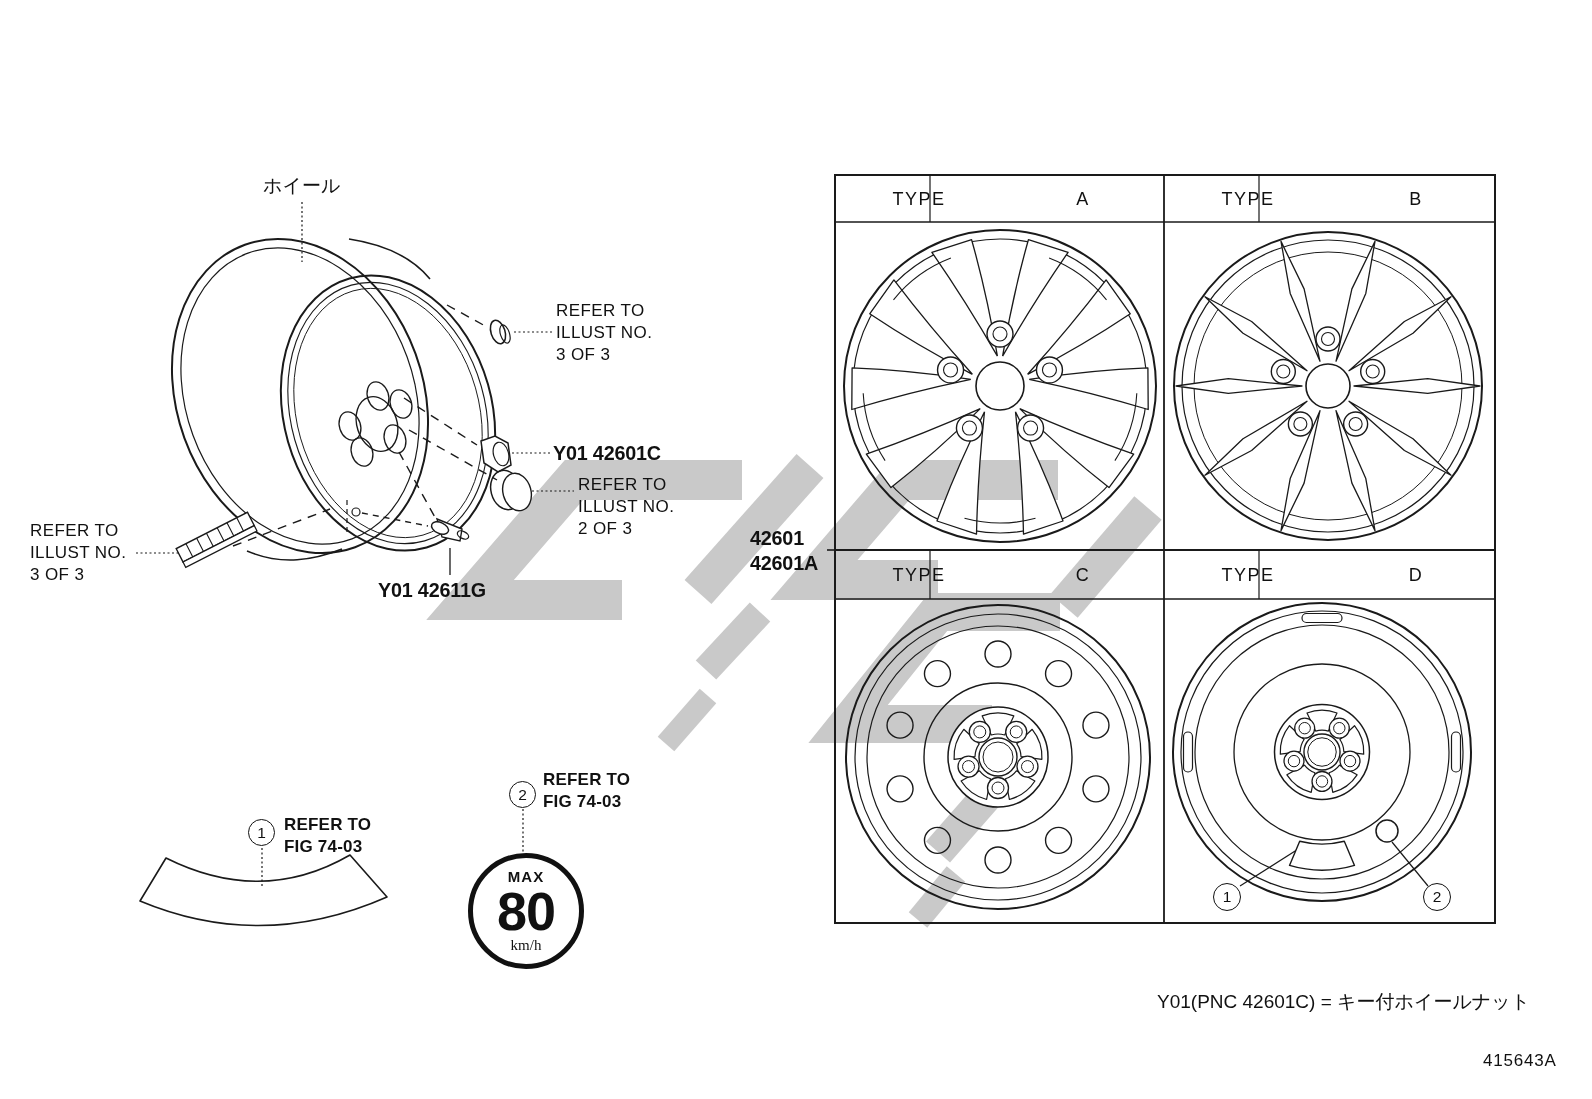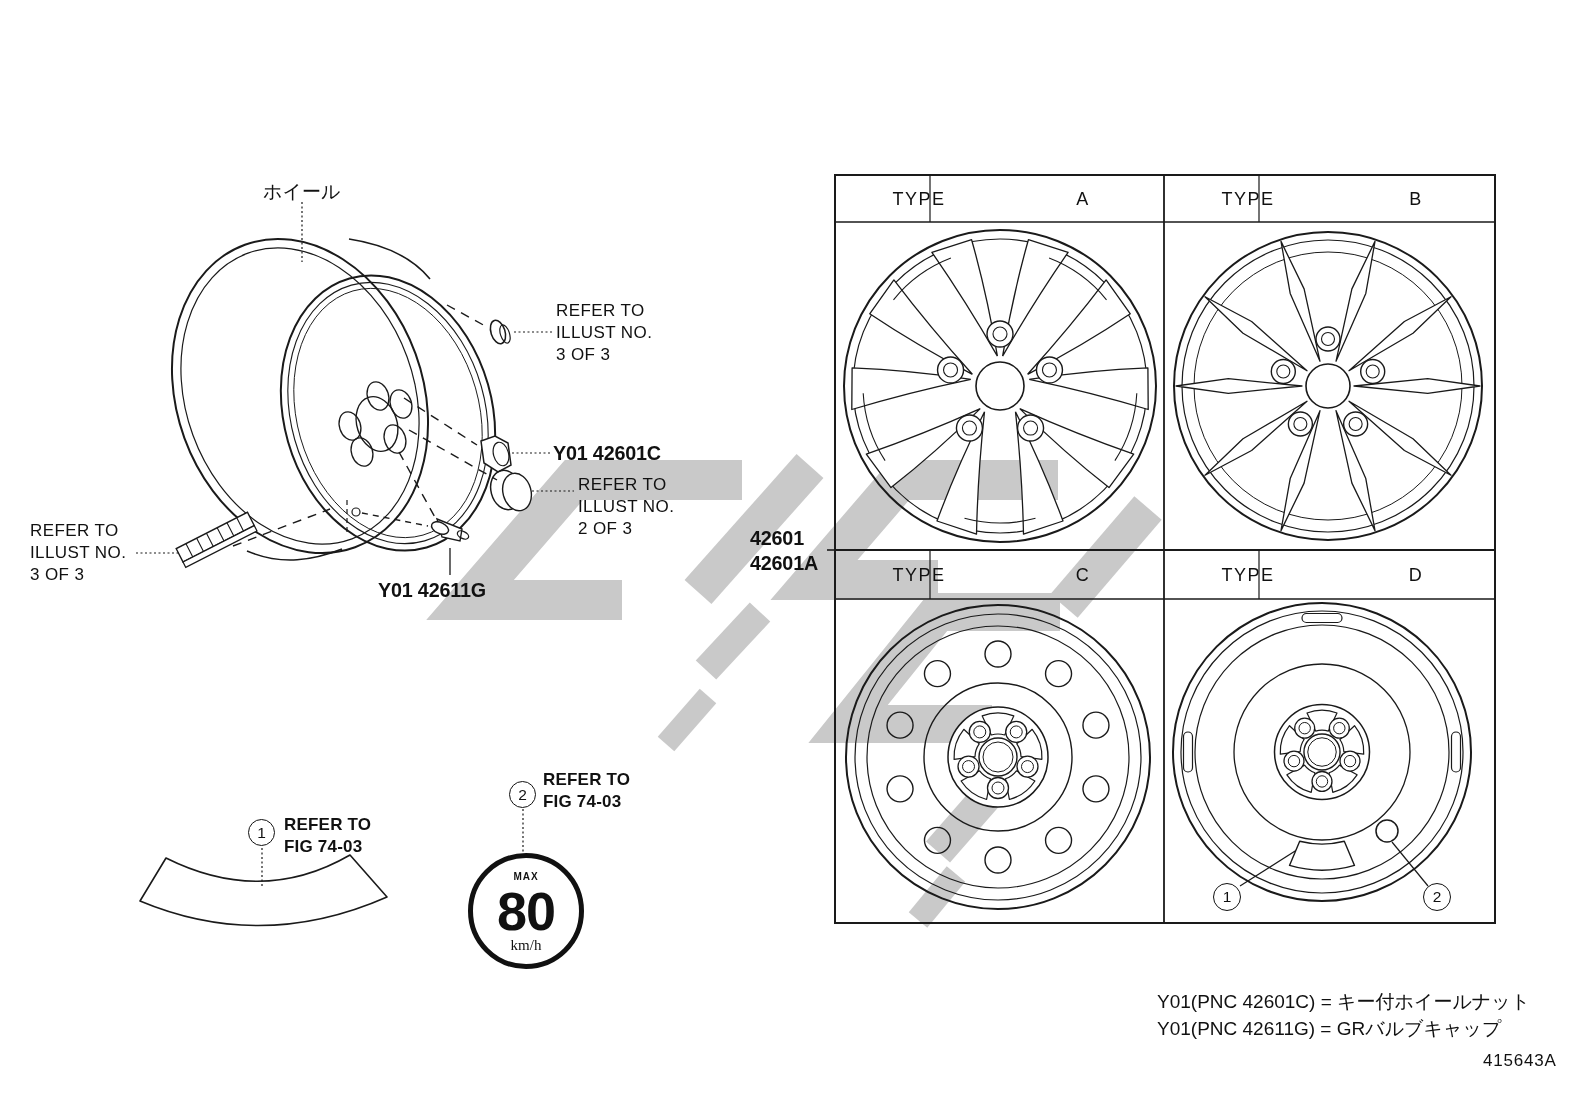--- a/index.html
+++ b/index.html
@@ -15,21 +15,21 @@
       transform:scaleX(.94);transform-origin:left top;}
   .pn span{display:block;line-height:24.5px;}
   .jp{font-size:19px;}
   .hdr{position:absolute;transform:translate(-50%,-50%);font-size:18px;letter-spacing:1.5px;margin-left:36px;}
   .marker{position:absolute;width:27px;height:27px;border:1.7px solid #111;border-radius:50%;
           background:#fff;display:flex;align-items:center;justify-content:center;
           font-size:15.5px;box-sizing:border-box;}
   .badge{position:absolute;left:468px;top:853px;width:106px;height:106px;border:5px solid #111;
          border-radius:50%;background:#fff;display:flex;flex-direction:column;align-items:center;
          justify-content:center;box-sizing:content-box;}
-  .badge .max{font-size:10px;font-weight:700;letter-spacing:1px;line-height:16px;}
+  .badge .max{font-size:15px;font-weight:700;letter-spacing:1px;line-height:16px;}
   .badge .val{font-size:54px;font-weight:700;line-height:52px;letter-spacing:-1px;text-align:right;}
   .badge .unit{font-size:15px;line-height:17px;font-family:Liberation Serif, serif;}
   .notes{font-size:19px;line-height:27px;}
   .notes span{display:block;}
   .doc{font-size:17px;letter-spacing:.8px;}
 </style>
 </head>
 <body>
 
 <div id="canvas">
@@ -243,21 +243,21 @@
         <circle cx="1322" cy="781.45" r="5.699999999999999" fill="none" stroke="#1a1a1a" stroke-width="1"></circle>
         <circle cx="1293.9913855951077" cy="761.1005504843422" r="9.975" fill="#fff" stroke="#1a1a1a" stroke-width="1.3"></circle>
         <circle cx="1293.9913855951077" cy="761.1005504843422" r="5.699999999999999" fill="none" stroke="#1a1a1a" stroke-width="1"></circle>
         <circle cx="1322" cy="752" r="18.05" fill="#fff" stroke="#1a1a1a" stroke-width="1.4"></circle>
         <circle cx="1322" cy="752" r="14.25" fill="none" stroke="#1a1a1a" stroke-width="1"></circle>
         <path d="M1344.3,841.3 Q1322,847 1299.7,841.3 L1289.5,865.4 Q1322,875 1354.5,865.4 Z" fill="#fff" stroke="#1a1a1a" stroke-width="1.4" stroke-linejoin="round"></path>
         <circle cx="1387" cy="831" r="11" fill="#fff" stroke="#1a1a1a" stroke-width="1.5"></circle>
       </g>
     </svg>
 
-  <div class="t jp" style="left:263px;top:179px">ホイール</div>
+  <div class="t jp" style="left:263px;top:173px">ホイール</div>
 
   <div class="t ref" style="left:556px;top:300px">
     <span>REFER TO</span>
     <span>ILLUST NO.</span>
     <span>3 OF 3</span>
   </div>
 
   <div class="t pn" style="left:553px;top:441px">Y01 42601C</div>
 
   <div class="t ref" style="left:578px;top:474px">
@@ -304,17 +304,16 @@
     <div class="max">MAX</div>
     <div class="val">80</div>
     <div class="unit">km/h</div>
   </div>
 
   <div class="marker" style="left:1213px;top:883px;width:28px;height:28px">1</div>
   <div class="marker" style="left:1423px;top:883px;width:28px;height:28px">2</div>
 
   <div class="t notes" style="left:1157px;top:988px">
     <span>Y01(PNC 42601C) = キー付ホイールナット</span>
-    <span>Y01(PNC 42611G) = GRバルブキャップ</span>
   </div>
 
   <div class="t doc" style="left:1483px;top:1051px">415643A</div>
 </div>
 
 </body></html>

